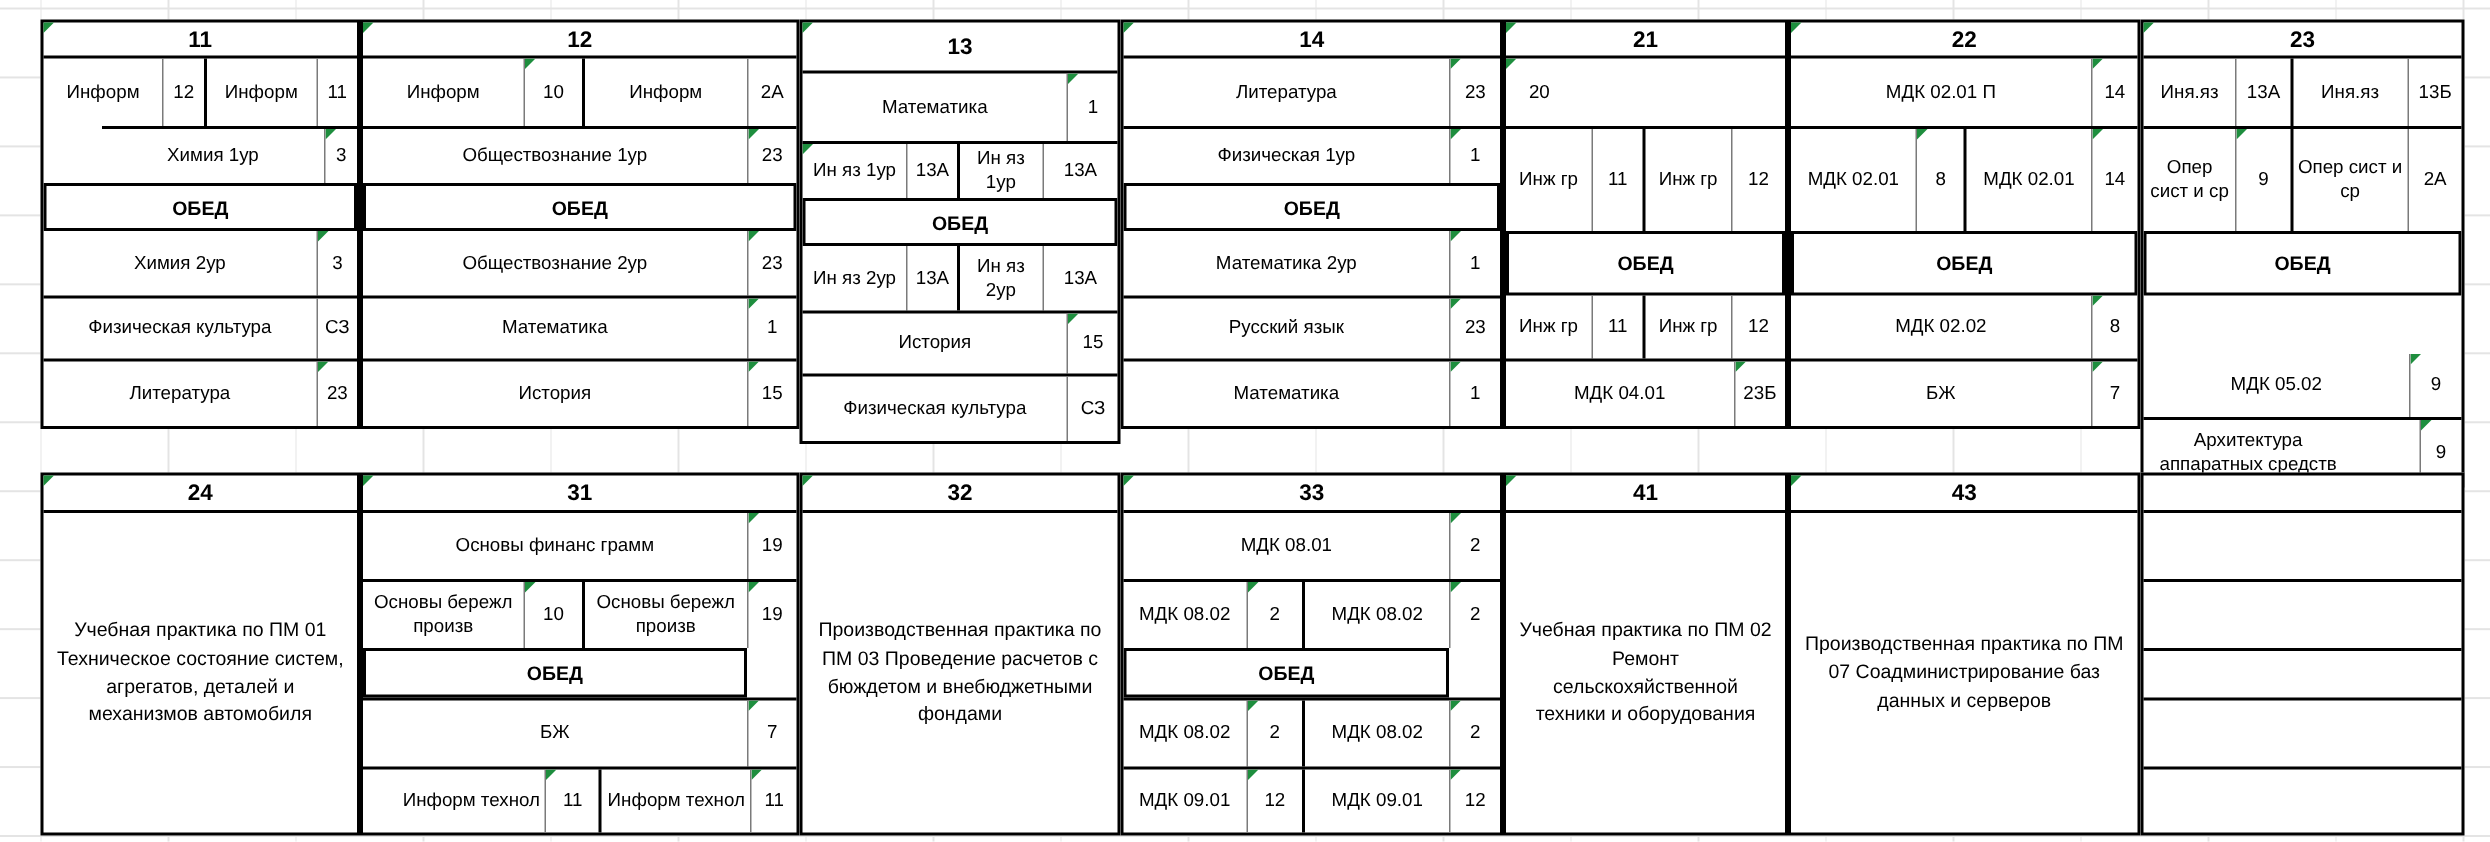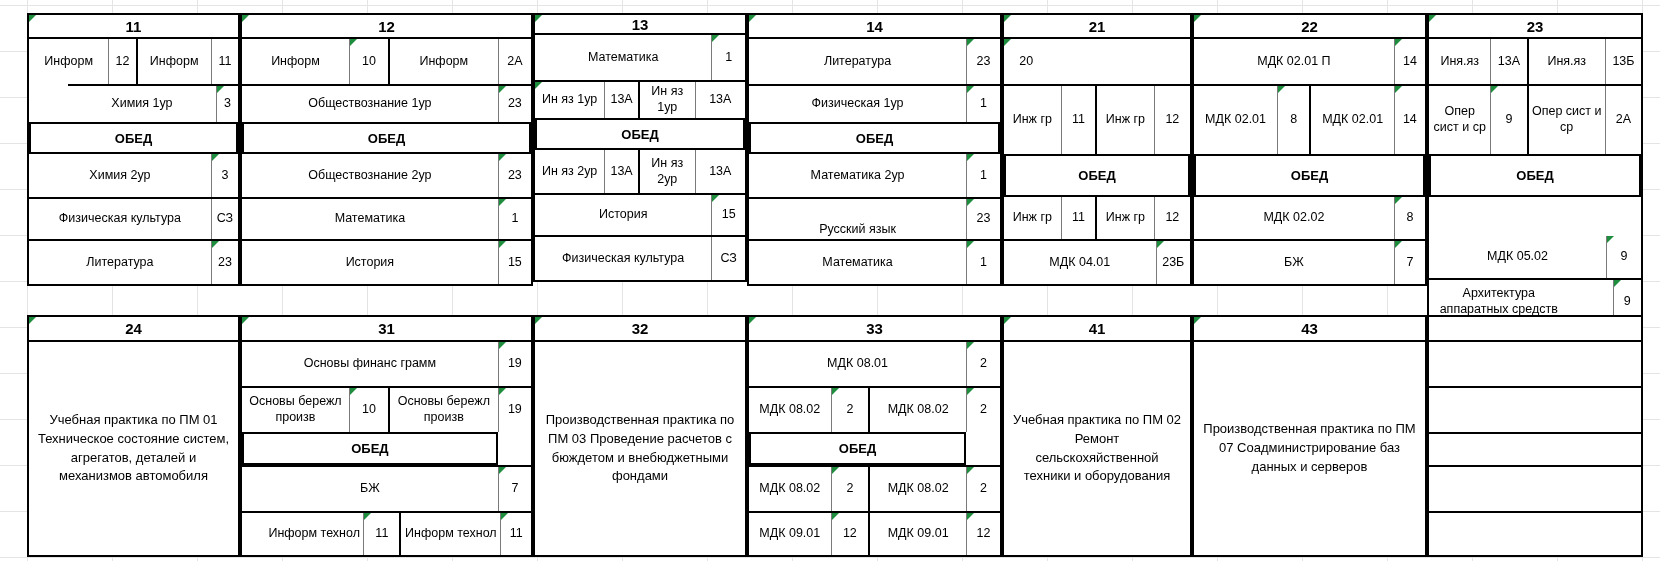--- a/index.html
+++ b/index.html
@@ -167,21 +167,21 @@
           <div class="cell" style="width: 88.5%;">
             <span>История</span>
           </div>
           <div class="cell room" style="width: 11.5%;">
             <span>15</span>
             <span class="tri"></span>
           </div>
         </div>
       </div>
       <div class="block" style="left: 533px; top: 13px; width: 214px;">
-        <div class="hdr" style="height: 20px;">
+        <div class="hdr" style="height: 34px;">
           <span>13</span>
           <span class="tri"></span>
         </div>
         <div class="row no-bt" style="height: 45px;">
           <div class="cell" style="width: 84%;">
             <span>Математика</span>
           </div>
           <div class="cell room" style="width: 16%;">
             <span>1</span>
             <span class="tri"></span>
@@ -270,21 +270,21 @@
         <div class="row no-bt" style="height: 43px;">
           <div class="cell" style="width: 86.5%;">
             <span>Математика 2ур</span>
           </div>
           <div class="cell room" style="width: 13.5%;">
             <span>1</span>
             <span class="tri"></span>
           </div>
         </div>
         <div class="row" style="height: 42px;">
-          <div class="cell" style="width: 86.5%; align-items: flex-end;">
+          <div class="cell" style="width: 86.5%;">
             <span>Русский язык</span>
           </div>
           <div class="cell room" style="width: 13.5%;">
             <span>23</span>
             <span class="tri"></span>
           </div>
         </div>
         <div class="row" style="height: 45px;">
           <div class="cell" style="width: 86.5%;">
             <span>Математика</span>

